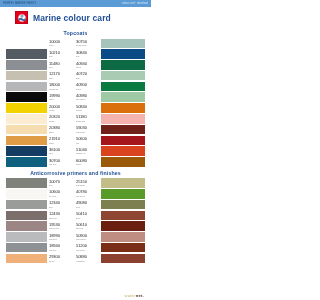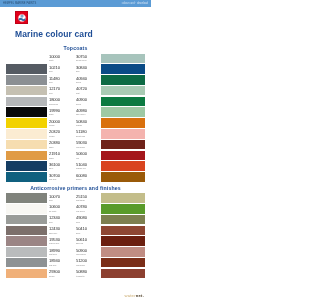--- a/index.html
+++ b/index.html
@@ -45,24 +45,23 @@
     width: 151px;
     height: 293px;
     background: #ffffff;
     box-sizing: border-box;
     padding: 0 6px;
   }
 
   
   .brand {
     display: flex;
-    align-items: flex-start;
+    align-items: center;
     gap: 5px;
     padding: 4px 0 3px 9px;
-    flex-direction: column;
   }
   .logo {
     width: 13px;
     height: 13px;
     background: #e2001a;
     border: 1px solid #c00016;
     box-sizing: border-box;
     display: flex;
     align-items: center;
     justify-content: center;

